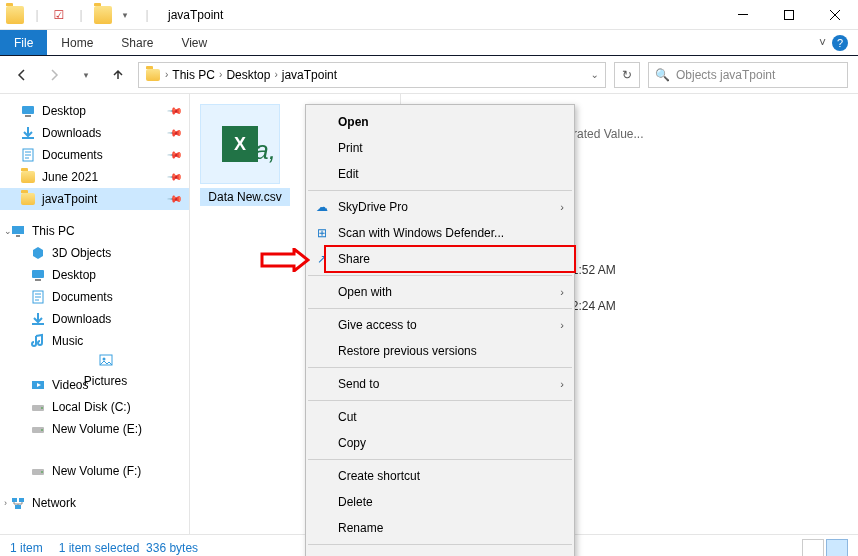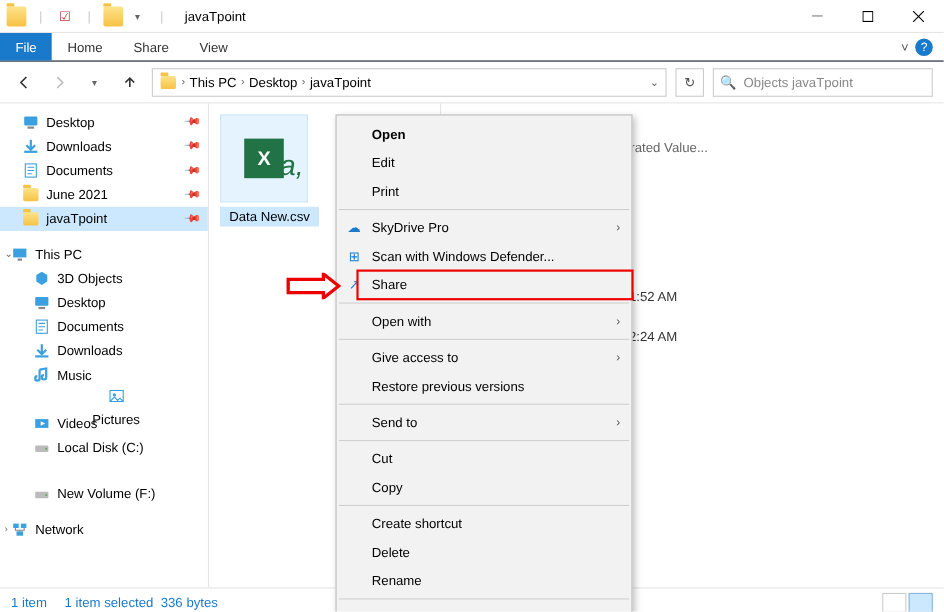--- a/index.html
+++ b/index.html
@@ -268,20 +268,29 @@
       </div>
       <div class="side-item" style="padding-left: 30px;">
         <span class="ico">
           <svg width="16" height="16">
             <rect x="2" y="6" width="12" height="6" fill="#bbb" rx="1"></rect>
             <circle cx="12" cy="9" r="1" fill="#6a6"></circle>
           </svg>
         </span>
         <span>Local Disk (C:)</span>
       </div>
+      <div class="side-item" style="padding-left: 30px;">
+        <span class="ico">
+          <svg width="16" height="16">
+            <rect x="2" y="6" width="12" height="6" fill="#bbb" rx="1"></rect>
+            <circle cx="12" cy="9" r="1" fill="#6a6"></circle>
+          </svg>
+        </span>
+        <span>New Volume (E:)</span>
+      </div>
       <div class="side-item" style="padding-left: 30px; margin-top: 20px;">
         <span class="ico">
           <svg width="16" height="16">
             <rect x="2" y="6" width="12" height="6" fill="#bbb" rx="1"></rect>
             <circle cx="12" cy="9" r="1" fill="#6a6"></circle>
           </svg>
         </span>
         <span>New Volume (F:)</span>
       </div>
       <div class="side-group">
@@ -347,24 +356,24 @@
     <div class="viewbtn"></div>
     <div class="viewbtn active"></div>
   </div>
 </div>
 
 <div class="context-menu" id="ctxmenu">
     <div class="cm-item" style="font-weight: 600;">
       <span>Open</span>
     </div>
     <div class="cm-item">
+      <span>Print</span>
+    </div>
+    <div class="cm-item">
       <span>Edit</span>
-    </div>
-    <div class="cm-item">
-      <span>Print</span>
     </div>
     <div class="cm-sep"></div>
     <div class="cm-item">
       <span class="cico" style="color:#1979ca">☁</span>
       <span>SkyDrive Pro</span>
       <span class="arrow">›</span>
     </div>
     <div class="cm-item">
       <span class="cico" style="color:#1979ca">⊞</span>
       <span>Scan with Windows Defender...</span>

